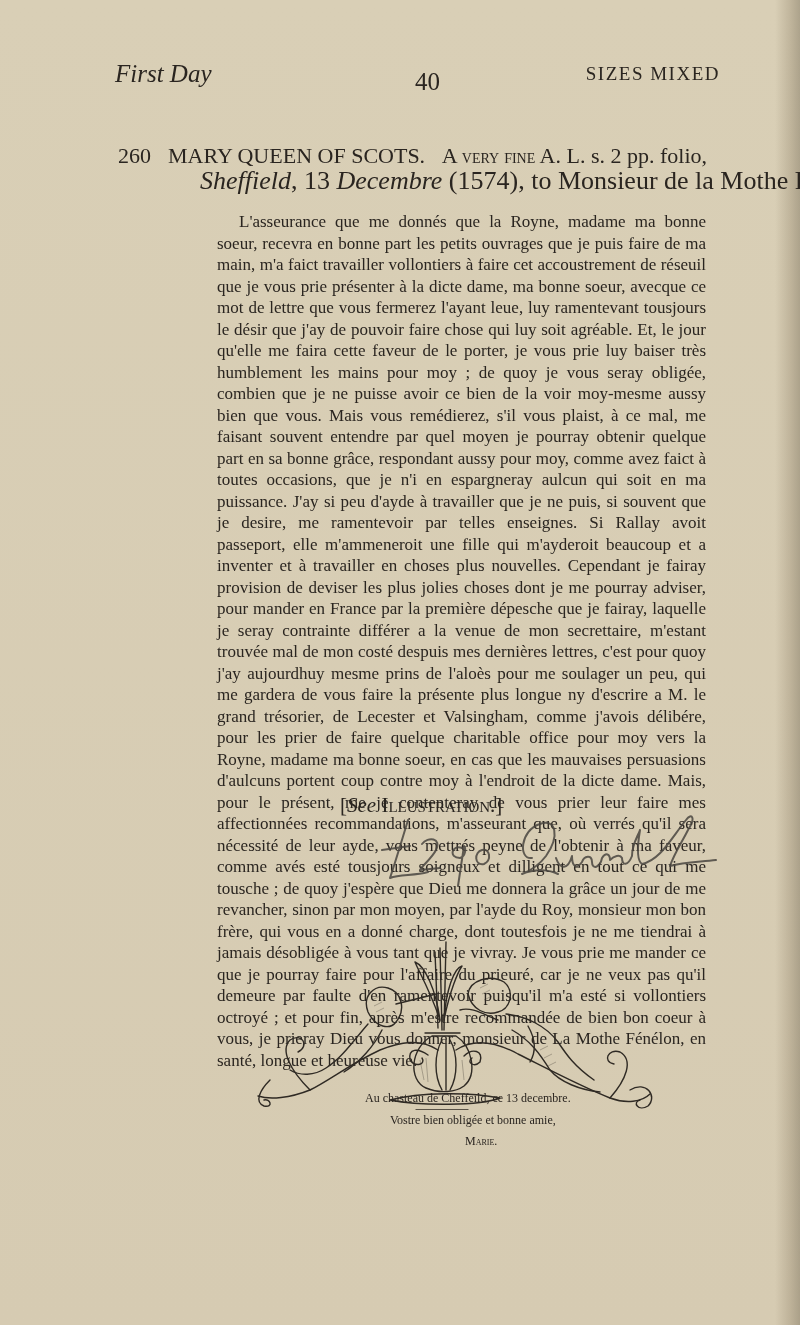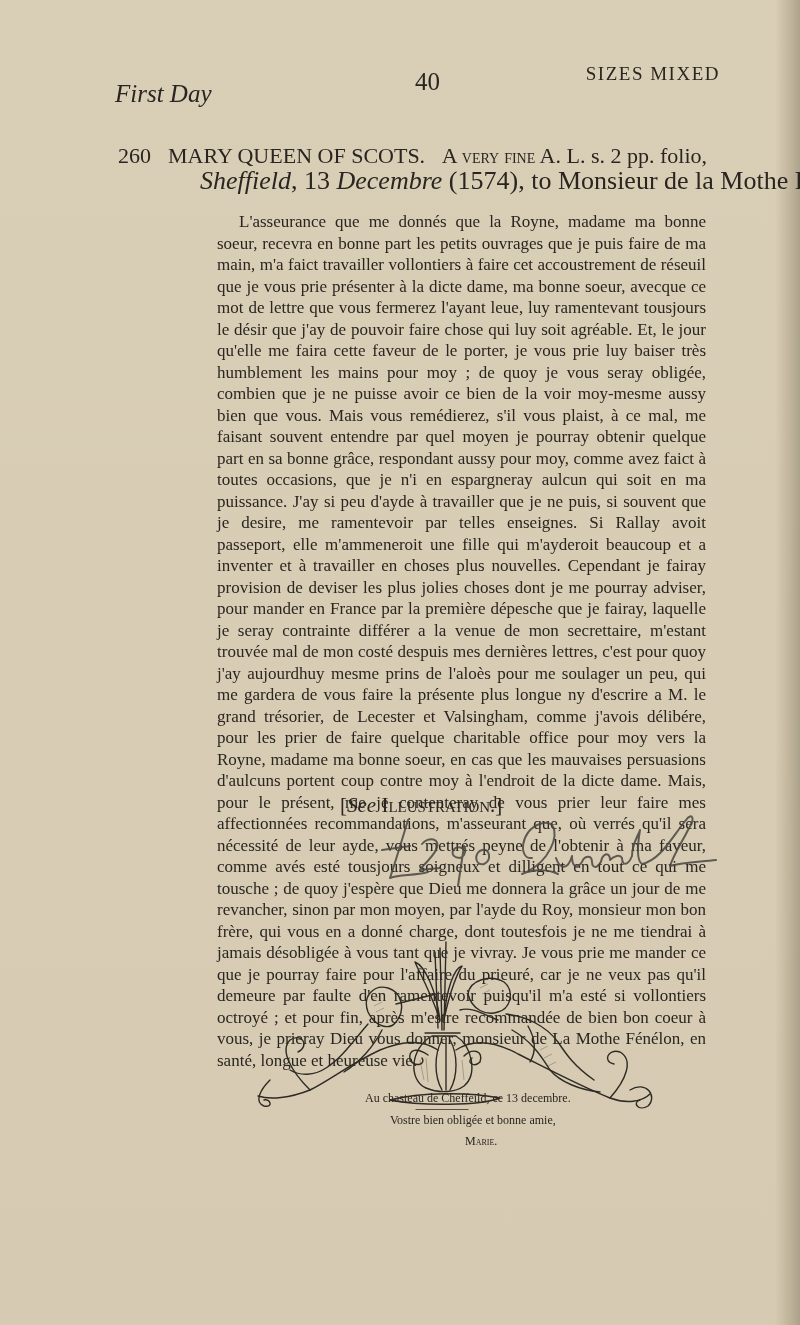--- a/index.html
+++ b/index.html
@@ -12,21 +12,21 @@
     }
     .page {
       position: absolute; left: 0; top: 0; width: 800px; height: 1325px;
       background:
         linear-gradient(to right, rgba(0,0,0,0) 0, rgba(0,0,0,0) 775px, rgba(120,105,80,0.25) 790px, rgba(90,80,60,0.35) 800px),
         linear-gradient(#d9cfb6, #d6cbb2);
     }
     .running-head {
       position: absolute; top: 60px; left: 115px; width: 605px; height: 30px;
     }
-    .rh-left { position: absolute; left: 0; top: 0; font-style: italic; font-size: 25px; margin-top: 20px; }
+    .rh-left { position: absolute; left: 0; top: 0; font-style: italic; font-size: 25px; }
     .rh-center { position: absolute; left: 300px; top: 8px; font-size: 25px; }
     .rh-right { position: absolute; right: 0; top: 3px; font-size: 19px; letter-spacing: 1.5px; }
 
     .lot {
       position: absolute; left: 118px; top: 104px; width: 605px;
     }
     .lot-heading {
       font-size: 22px; line-height: 24px; white-space: nowrap;
     }
     .lot-heading .num { display: inline-block; width: 50px; margin-top: 40px; }

